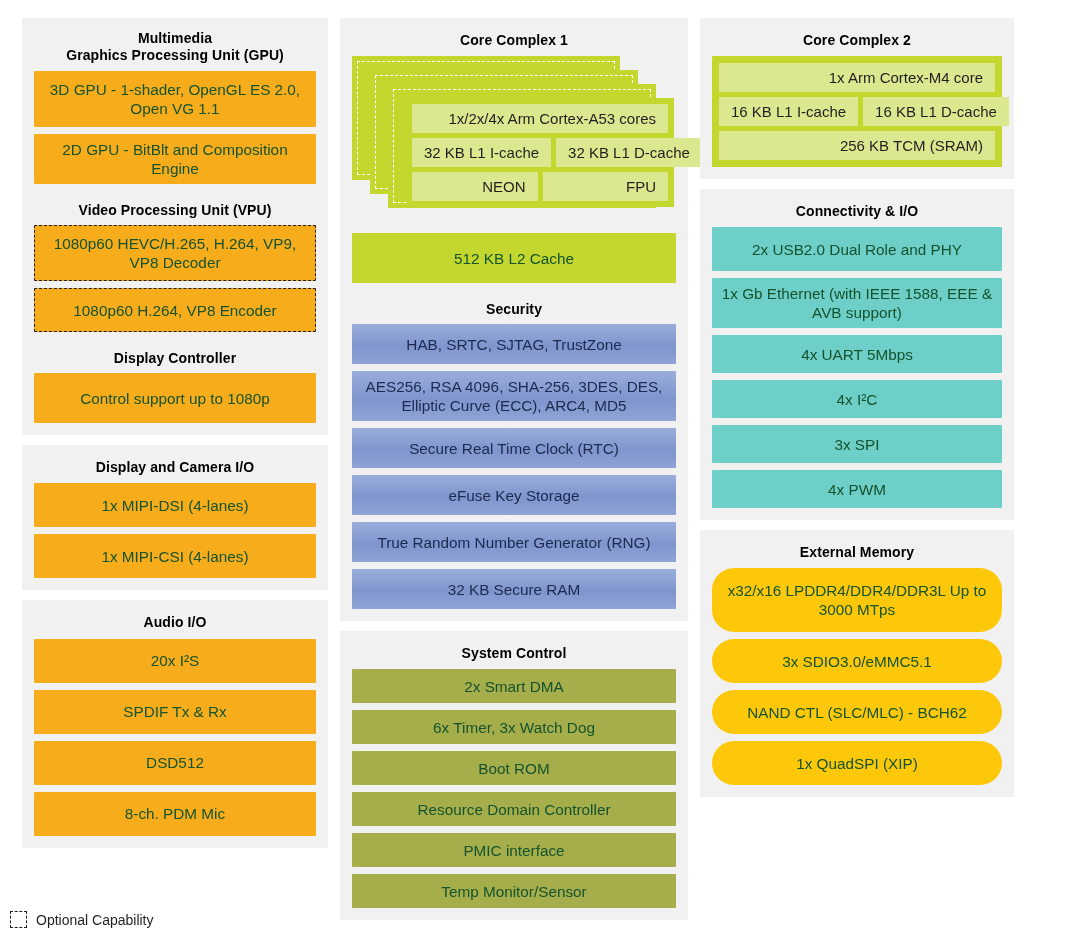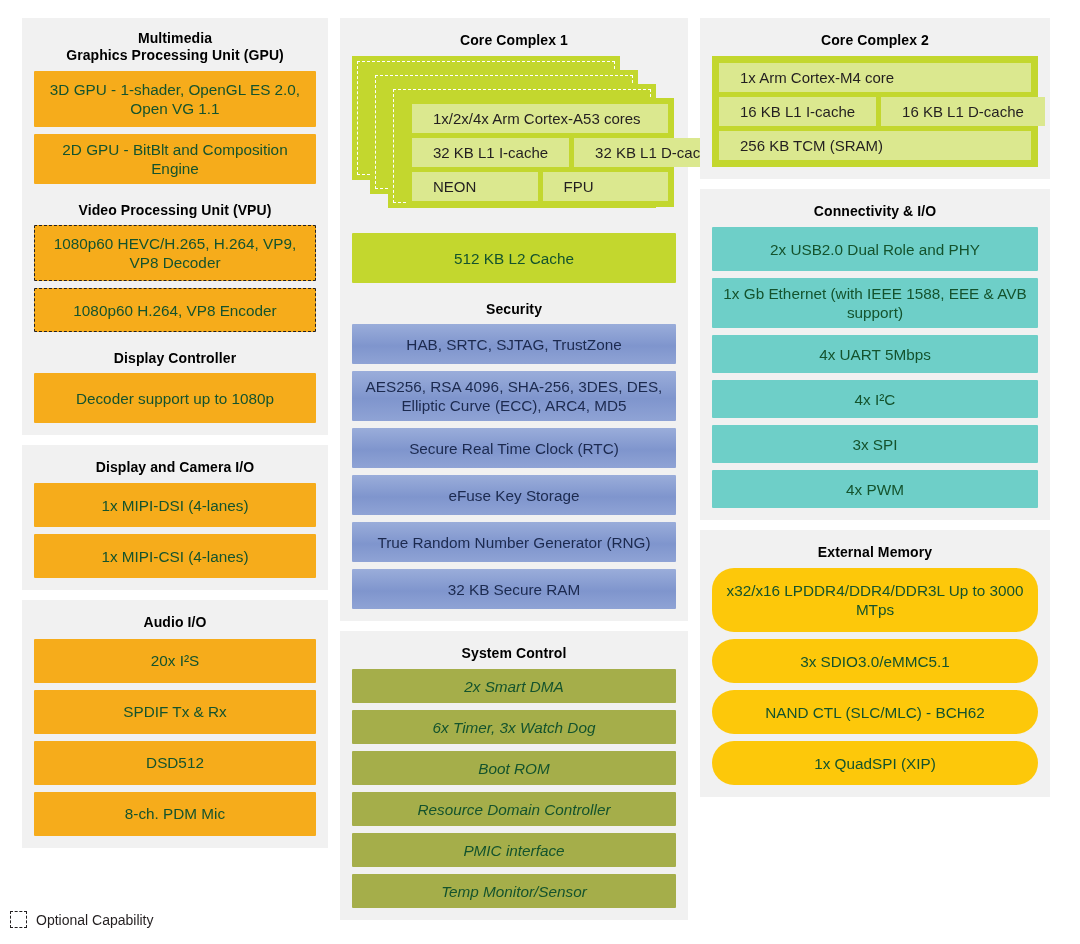--- a/index.html
+++ b/index.html
@@ -20,21 +20,21 @@
     height: 944px;
   }
 
   
   .col {
     position: absolute;
     top: 18px;
   }
   .col-left  { left: 22px;  width: 306px; }
   .col-mid   { left: 340px; width: 348px; }
-  .col-right { left: 700px; width: 350px; }
+  .col-right { left: 700px; width: 314px; }
 
   
   .panel {
     background: #f1f1f1;
     padding: 10px 12px 12px 12px;
     box-sizing: border-box;
     margin-bottom: 10px;
   }
 
   .panel-title {
@@ -70,21 +70,21 @@
     padding: 6px 8px;
     box-sizing: border-box;
     border-radius: 1px;
   }
   .box:last-child { margin-bottom: 0; }
 
   
   .orange   { background: #f6ac1b; }
   .yellow   { background: #fdc80a; border-radius: 22px; }
   .teal     { background: #6ecfc8; }
-  .olive    { background: #a5ae4a; font-style: italic; }
+  .olive    { background: #a5ae4a; }
   .blue     {
     background: linear-gradient(180deg, #9aadda 0%, #7f95cd 55%, #8fa3d5 100%);
     color: #1c2a4f;
   }
   .green-bright { background: #c3d72e; }
 
   .dashed {
     border: 1.6px dashed #231f20;
     padding: 5px 8px;
   }
@@ -130,24 +130,24 @@
   }
   .cc-row {
     display: flex;
     gap: 5px;
     margin-bottom: 5px;
   }
   .cc-row:last-child { margin-bottom: 0; }
   .cc-cell {
     flex: 1;
     background: #dbe88f;
-    text-align: left;
+    text-align: right;
     font-size: 15px;
     color: #231f20;
-    padding: 6px 21px;
+    padding: 6px 12px;
     box-sizing: border-box;
     white-space: nowrap;
   }
 
   
   .cc2-outer {
     background: #c3d72e;
     padding: 7px;
     box-sizing: border-box;
   }
@@ -189,21 +189,21 @@
       <div class="box orange h56">3D GPU - 1-shader, OpenGL ES 2.0, Open VG 1.1</div>
       <div class="box orange h50">2D GPU - BitBlt and Composition Engine</div>
 
       <div class="sub-title">Video Processing Unit (VPU)</div>
 
       <div class="box orange dashed h56">1080p60 HEVC/H.265, H.264, VP9, VP8 Decoder</div>
       <div class="box orange dashed h44">1080p60 H.264, VP8 Encoder</div>
 
       <div class="sub-title">Display Controller</div>
 
-      <div class="box orange h50">Decoder support up to 1080p</div>
+      <div class="box orange h50">Control support up to 1080p</div>
     </div>
 
     <div class="panel">
       <div class="panel-title">Display and Camera I/O</div>
       <div class="box orange h44">1x MIPI-DSI (4-lanes)</div>
       <div class="box orange h44">1x MIPI-CSI (4-lanes)</div>
     </div>
 
     <div class="panel">
       <div class="panel-title">Audio I/O</div>

